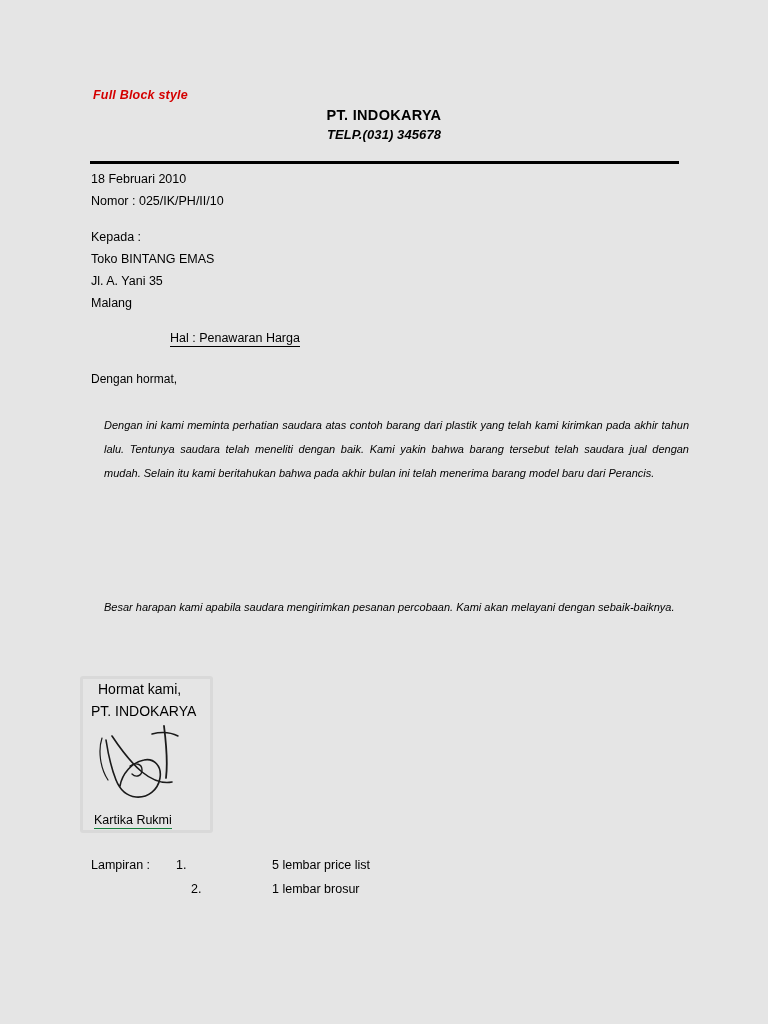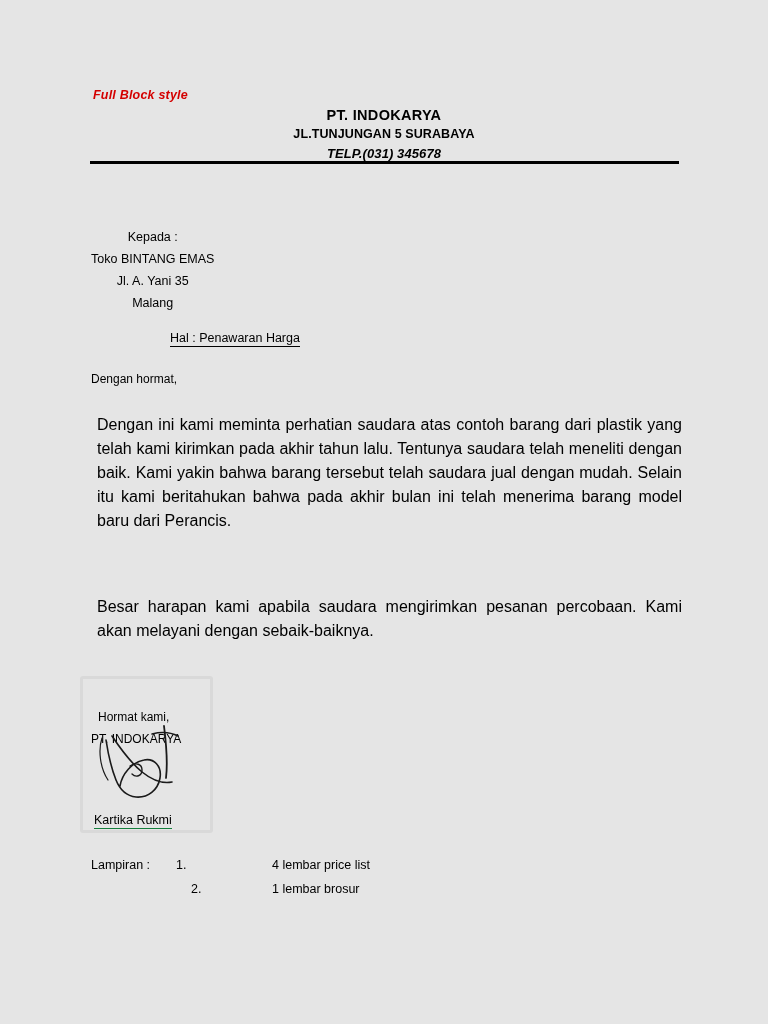--- a/index.html
+++ b/index.html
@@ -72,56 +72,55 @@
     top: 168px;
     font-size: 12.5px;
     line-height: 22px;
   }
   .recipient {
     position: absolute;
     left: 91px;
     top: 226px;
     font-size: 12.5px;
     line-height: 22px;
-    text-align: center;
   }
   .subject {
     position: absolute;
     left: 170px;
     top: 331px;
     font-size: 12.5px;
   }
   .subject span.u {
     border-bottom: 1px solid #000;
     padding-bottom: 1px;
   }
   .salutation {
     position: absolute;
     left: 91px;
     top: 372px;
     font-size: 12px;
   }
   .body-para {
     position: absolute;
-    left: 97px;
+    left: 104px;
     width: 585px;
-    font-size: 16px;
+    font-size: 11px;
     line-height: 24px;
     text-align: justify;
+    font-style: italic;
   }
   #para-1 { top: 413px; }
   #para-2 { top: 516px; }
   #para-3 { top: 595px; }
   .closing {
     position: absolute;
     left: 98px;
     top: 678px;
-    font-size: 12px;
+    font-size: 14px;
     line-height: 22px;
-    margin-top: 28px;
   }
   .closing .line2 {
     margin-left: -7px;
   }
   .sign-box {
     position: absolute;
     left: 80px;
     top: 676px;
     width: 133px;
     height: 157px;
@@ -171,26 +170,29 @@
 </style>
 </head>
 <body>
 
 <div class="page">
 
   <div class="style-note">Full Block style</div>
 
   <div class="letterhead">
     <div class="lh-company">PT. INDOKARYA</div>
-    <div class="lh-address">JL.TUNJUNGAN 5 SURABAYA</div>
     <div class="lh-phone">TELP.(031) 345678</div>
   </div>
 
   <div class="rule"></div>
 
+  <div class="date-block">
+    <div>18 Februari 2010</div>
+    <div>Nomor : 025/IK/PH/II/10</div>
+  </div>
 
   <div class="recipient">
     <div>Kepada :</div>
     <div>Toko BINTANG EMAS</div>
     <div>Jl. A. Yani 35</div>
     <div>Malang</div>
   </div>
 
   <div class="subject">
     <span class="u">Hal  :  Penawaran Harga</span>
@@ -216,21 +218,21 @@
     <path d="M44 48 C50 44, 56 46, 56 52 C56 58, 50 60, 46 56" fill="none" stroke="#1a1a1a" stroke-width="1.4" stroke-linecap="round"></path>
     <path d="M16 20 C12 32, 14 50, 22 62" fill="none" stroke="#1a1a1a" stroke-width="1.2" stroke-linecap="round"></path>
   </svg>
 
   <div class="signer">Kartika Rukmi</div>
 
   <div class="attachments">
     <div class="att-row">
       <div class="att-label">Lampiran   :</div>
       <div class="att-num">1.</div>
-      <div>4 lembar price list</div>
+      <div>5 lembar price list</div>
     </div>
     <div class="att-row">
       <div class="att-label"></div>
       <div class="att-num indent">2.</div>
       <div>1 lembar brosur</div>
     </div>
   </div>
 
 </div>
 

